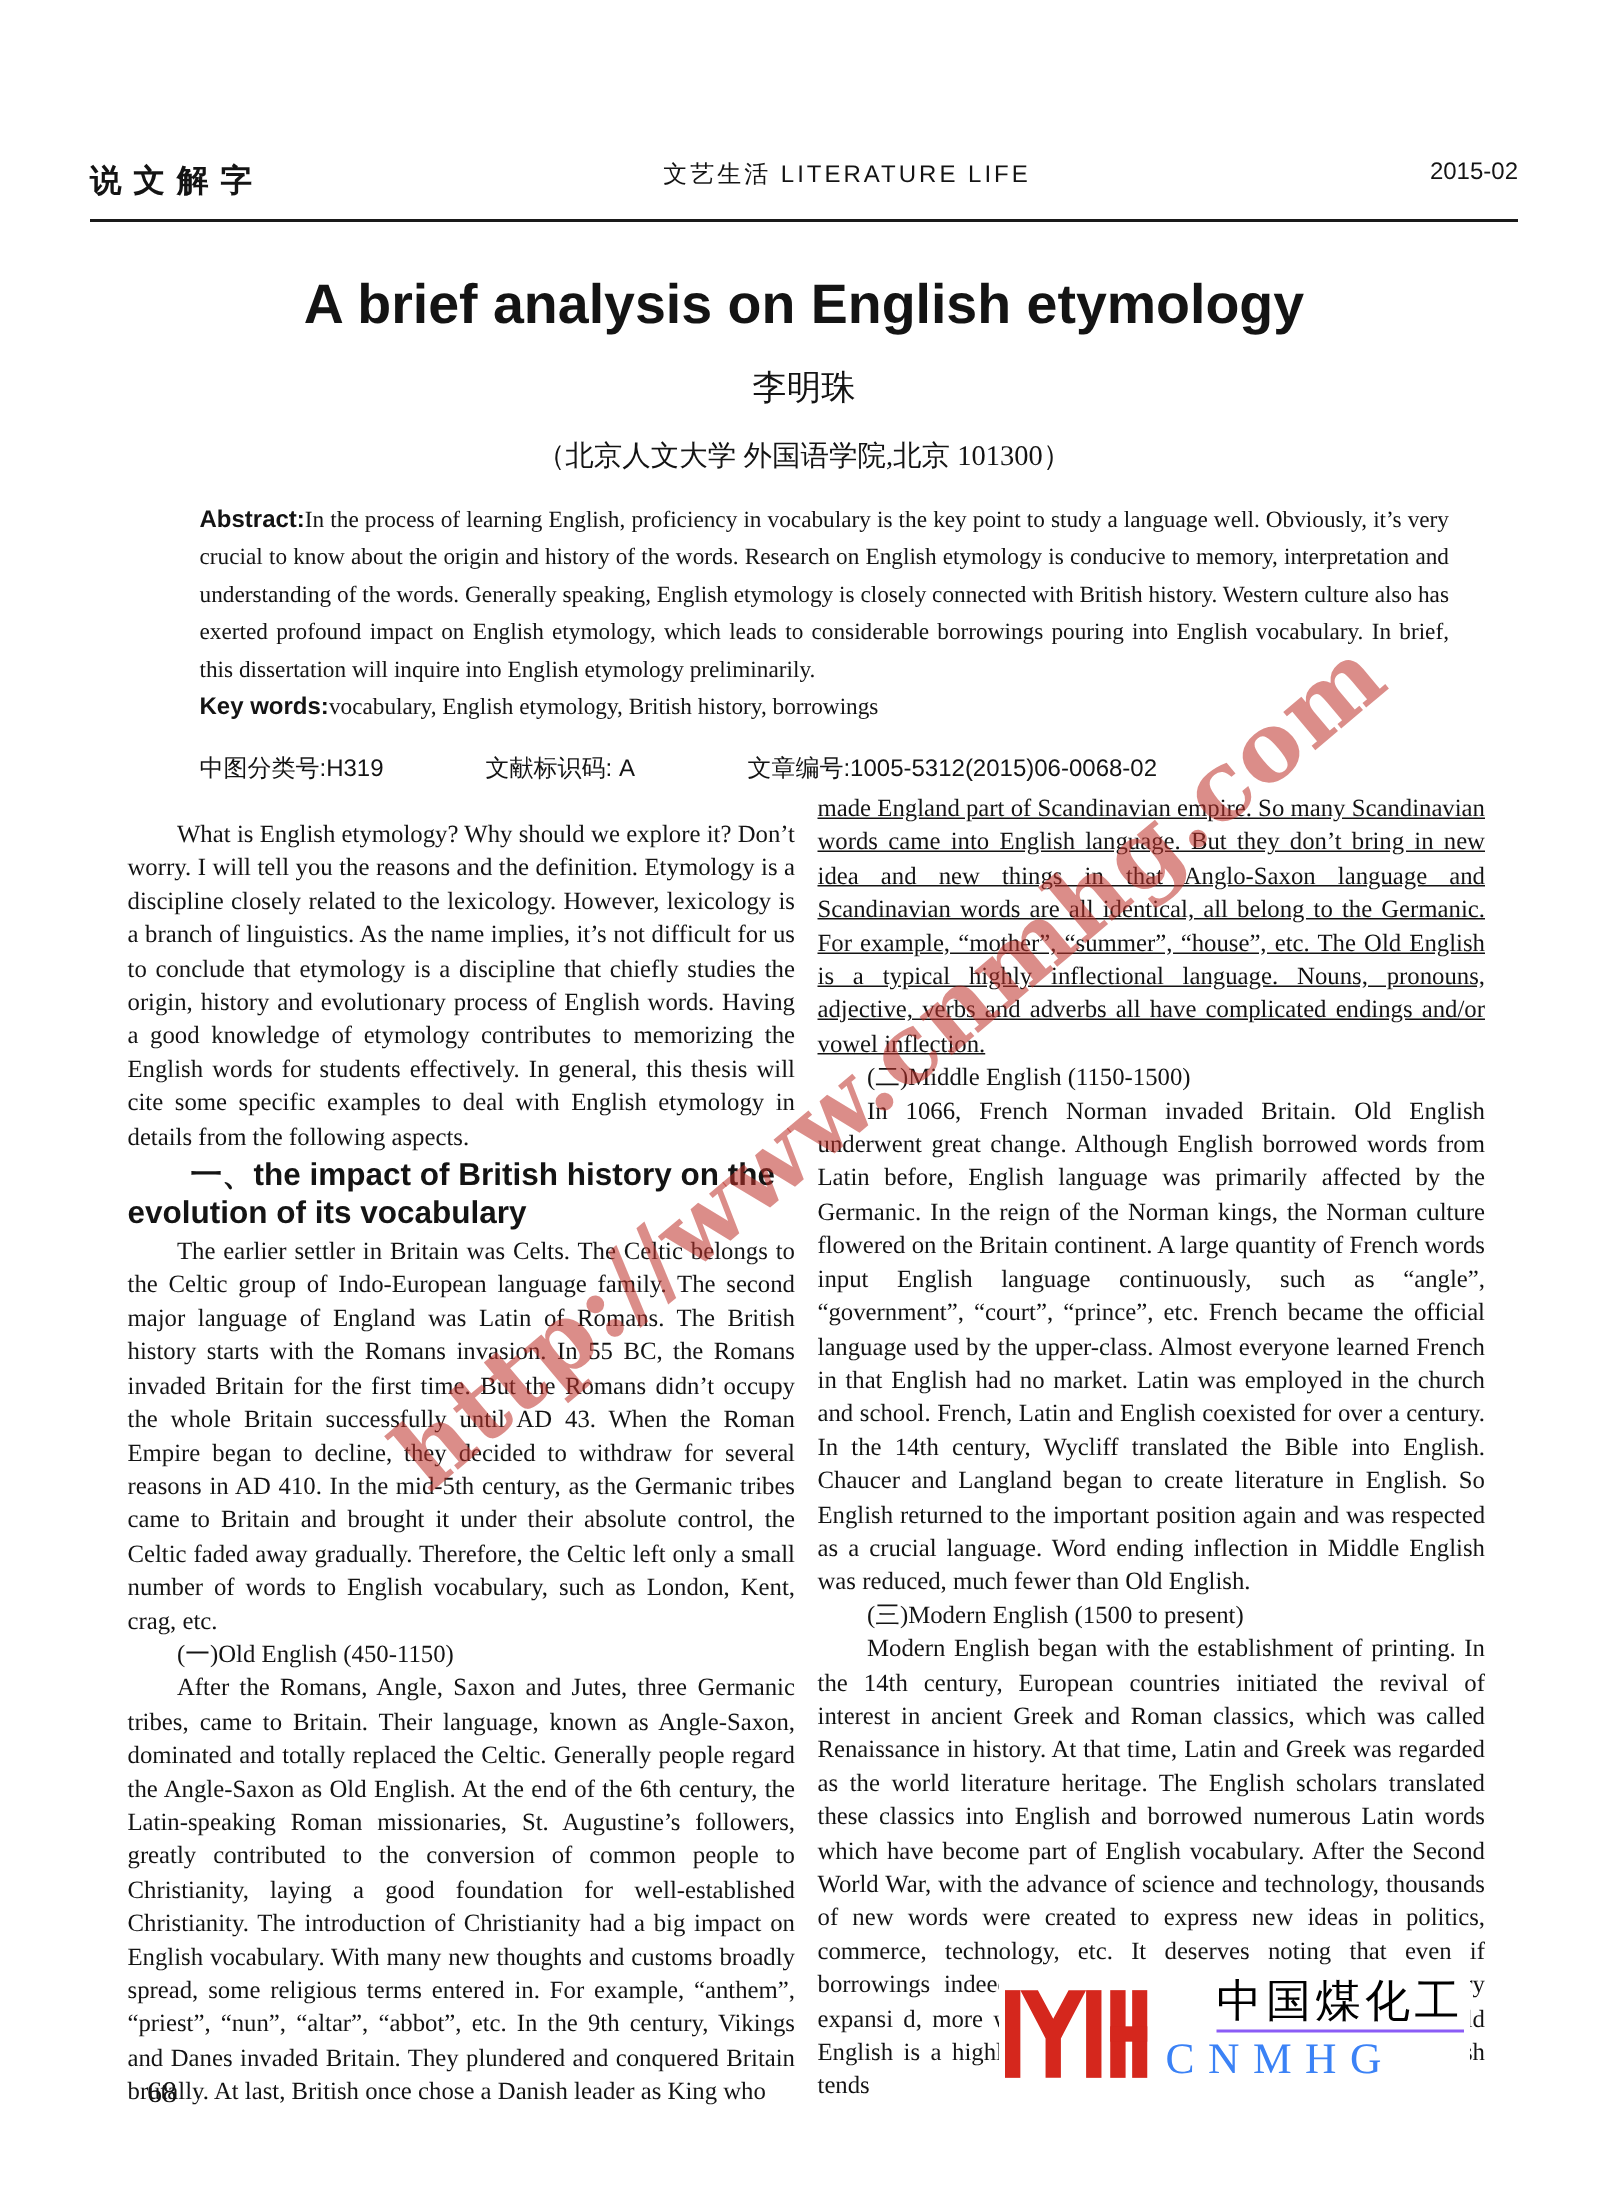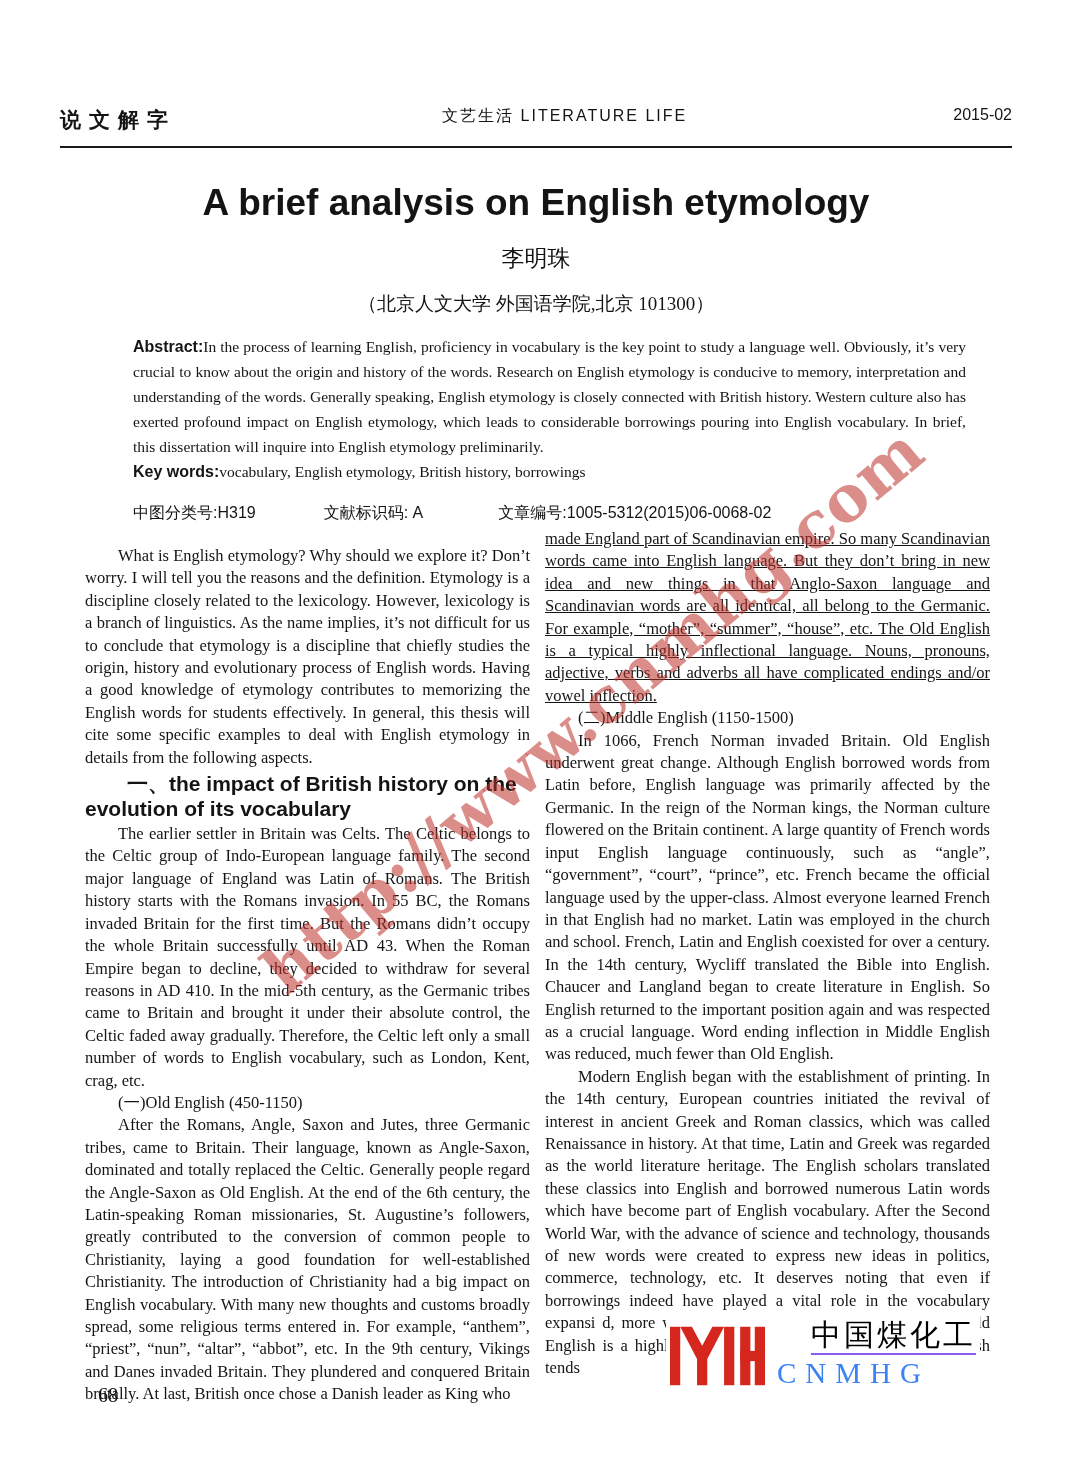--- a/index.html
+++ b/index.html
@@ -102,20 +102,21 @@
     <div class="sec-h1">一、the impact of British history on the evolution of its vocabulary</div>
     <p>The earlier settler in Britain was Celts. The Celtic belongs to the Celtic group of Indo-European language family. The second major language of England was Latin of Romans. The British history starts with the Romans invasion. In 55 BC, the Romans invaded Britain for the first time. But the Romans didn’t occupy the whole Britain successfully until AD 43. When the Roman Empire began to decline, they decided to withdraw for several reasons in AD 410. In the mid-5th century, as the Germanic tribes came to Britain and brought it under their absolute control, the Celtic faded away gradually. Therefore, the Celtic left only a small number of words to English vocabulary, such as London, Kent, crag, etc.</p>
     <div class="sec-h2">(一)Old English (450-1150)</div>
     <p>After the Romans, Angle, Saxon and Jutes, three Germanic tribes, came to Britain. Their language, known as Angle-Saxon, dominated and totally replaced the Celtic. Generally people regard the Angle-Saxon as Old English. At the end of the 6th century, the Latin-speaking Roman missionaries, St. Augustine’s followers, greatly contributed to the conversion of common people to Christianity, laying a good foundation for well-established Christianity. The introduction of Christianity had a big impact on English vocabulary. With many new thoughts and customs broadly spread, some religious terms entered in. For example, “anthem”, “priest”, “nun”, “altar”, “abbot”, etc. In the 9th century, Vikings and Danes invaded Britain. They plundered and conquered Britain brutally. At last, British once chose a Danish leader as King who</p>
   </div>
 
   <div class="col col-right">
     <p class="cont">made England part of Scandinavian empire. So many Scandinavian words came into English language. But they don’t bring in new idea and new things in that Anglo-Saxon language and Scandinavian words are all identical, all belong to the Germanic. For example, “mother”, “summer”, “house”, etc. The Old English is a typical highly inflectional language. Nouns, pronouns, adjective, verbs and adverbs all have complicated endings and/or vowel inflection.</p>
     <div class="sec-h2">(二)Middle English (1150-1500)</div>
     <p>In 1066, French Norman invaded Britain. Old English underwent great change. Although English borrowed words from Latin before, English language was primarily affected by the Germanic. In the reign of the Norman kings, the Norman culture flowered on the Britain continent. A large quantity of French words input English language continuously, such as “angle”, “government”, “court”, “prince”, etc. French became the official language used by the upper-class. Almost everyone learned French in that English had no market. Latin was employed in the church and school. French, Latin and English coexisted for over a century. In the 14th century, Wycliff translated the Bible into English. Chaucer and Langland began to create literature in English. So English returned to the important position again and was respected as a crucial language. Word ending inflection in Middle English was reduced, much fewer than Old English.</p>
+    <div class="sec-h2">(三)Modern English (1500 to present)</div>
     <p>Modern English began with the establishment of printing. In the 14th century, European countries initiated the revival of interest in ancient Greek and Roman classics, which was called Renaissance in history. At that time, Latin and Greek was regarded as the world literature heritage. The English scholars translated these classics into English and borrowed numerous Latin words which have become part of English vocabulary. After the Second World War, with the advance of science and technology, thousands of new words were created to express new ideas in politics, commerce, technology, etc. It deserves noting that even if borrowings indeed have played a vital role in the vocabulary expansi d, more words are born from word-fo we all know Old English is a highly inflected language, whereas Modern English tends</p>
   </div>
 
   <div class="watermark">http://www.cnmhg.com</div>
 
   <div class="cn-logo">
     <svg class="mark" viewBox="0 0 130 80" xmlns="http://www.w3.org/2000/svg">
       <g fill="#d5271d">
         <rect x="0" y="0" width="14" height="80"></rect>
         <polygon points="14,0 30,0 44,26 58,0 74,0 51,44 51,80 37,80 37,44"></polygon>

